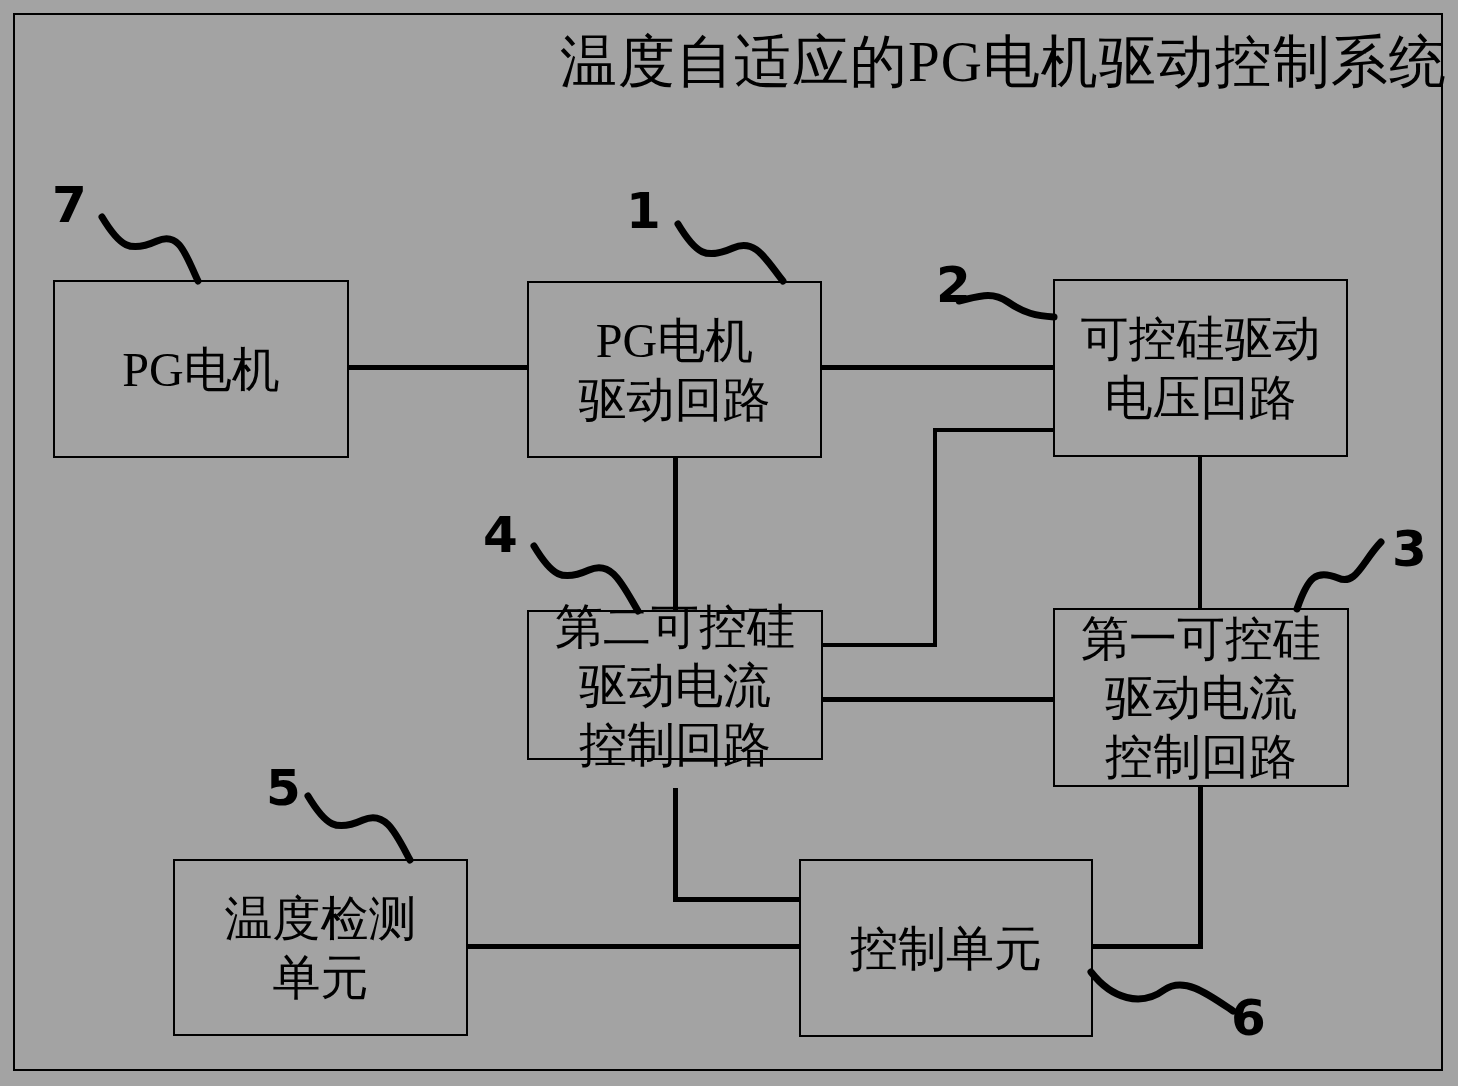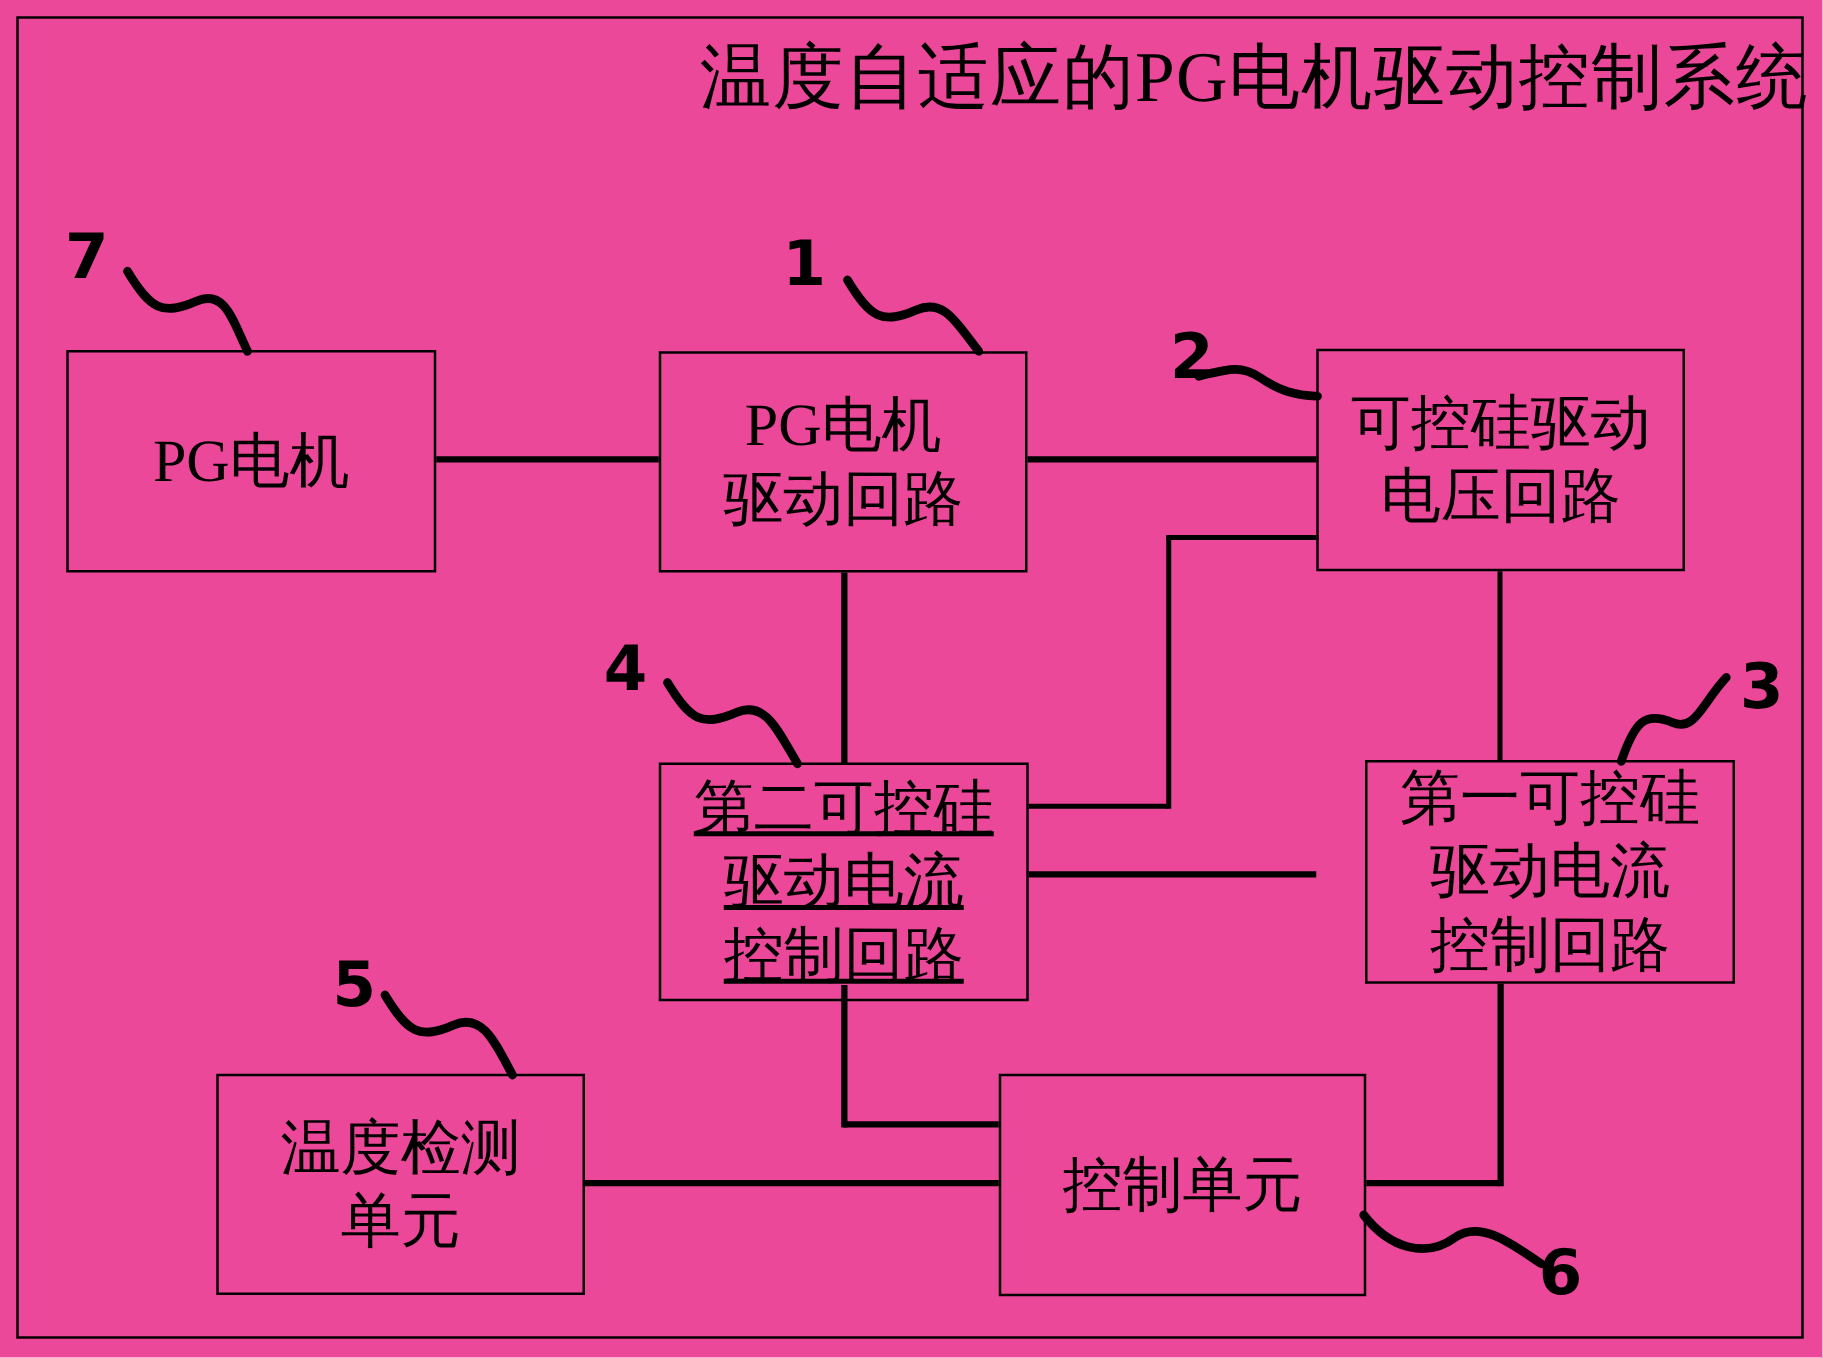--- a/index.html
+++ b/index.html
@@ -1,20 +1,20 @@
 <!DOCTYPE html>
 <html><head>
 <meta charset="utf-8">
 <style>
   html, body { margin: 0; padding: 0; background: #ffffff; }
   .canvas {
     position: relative;
     width: 1458px;
     height: 1086px;
-    background: #ec4899;
+    background: #a3a3a3;
     color: #000;
     font-family: "Liberation Serif", "DejaVu Serif", serif;
     overflow: hidden;
   }
   .frame {
     position: absolute;
     left: 13px; top: 13px;
     width: 1430px; height: 1058px;
     border: 2px solid #000;
     box-sizing: border-box;
@@ -34,22 +34,22 @@
     align-items: center;
     justify-content: center;
     text-align: center;
     font-size: 48px;
     line-height: 59px;
     white-space: pre-line;
   }
   .b-pg-motor   { left: 53px;   top: 280px; width: 296px; height: 178px; }
   .b-pg-drive   { left: 527px;  top: 281px; width: 295px; height: 177px; }
   .b-scr-volt   { left: 1053px; top: 279px; width: 295px; height: 178px; align-items: center; }
-  .b-second-scr { left: 527px;  top: 610px; width: 296px; height: 191px; text-decoration: underline; }
-  .b-first-scr  { left: 1053px; top: 608px; width: 296px; height: 179px; margin-left: 39px; }
+  .b-second-scr { left: 527px;  top: 610px; width: 296px; height: 150px; }
+  .b-first-scr  { left: 1053px; top: 608px; width: 296px; height: 179px; }
   .b-temp       { left: 173px;  top: 859px; width: 295px; height: 177px; }
   .b-control    { left: 799px;  top: 859px; width: 294px; height: 178px; }
   .wire { position: absolute; background: #000; }
   .w-a  { left: 349px;  top: 365px; width: 178px; height: 5px; }
   .w-b  { left: 822px;  top: 365px; width: 231px; height: 5px; }
   .w-c  { left: 673px;  top: 458px; width: 5px;   height: 153px; }
   .w-d1 { left: 933px;  top: 428px; width: 120px; height: 4px; }
   .w-d2 { left: 933px;  top: 428px; width: 4px;   height: 219px; }
   .w-d3 { left: 823px;  top: 643px; width: 112px; height: 4px; }
   .w-e  { left: 823px;  top: 697px; width: 230px; height: 5px; }

